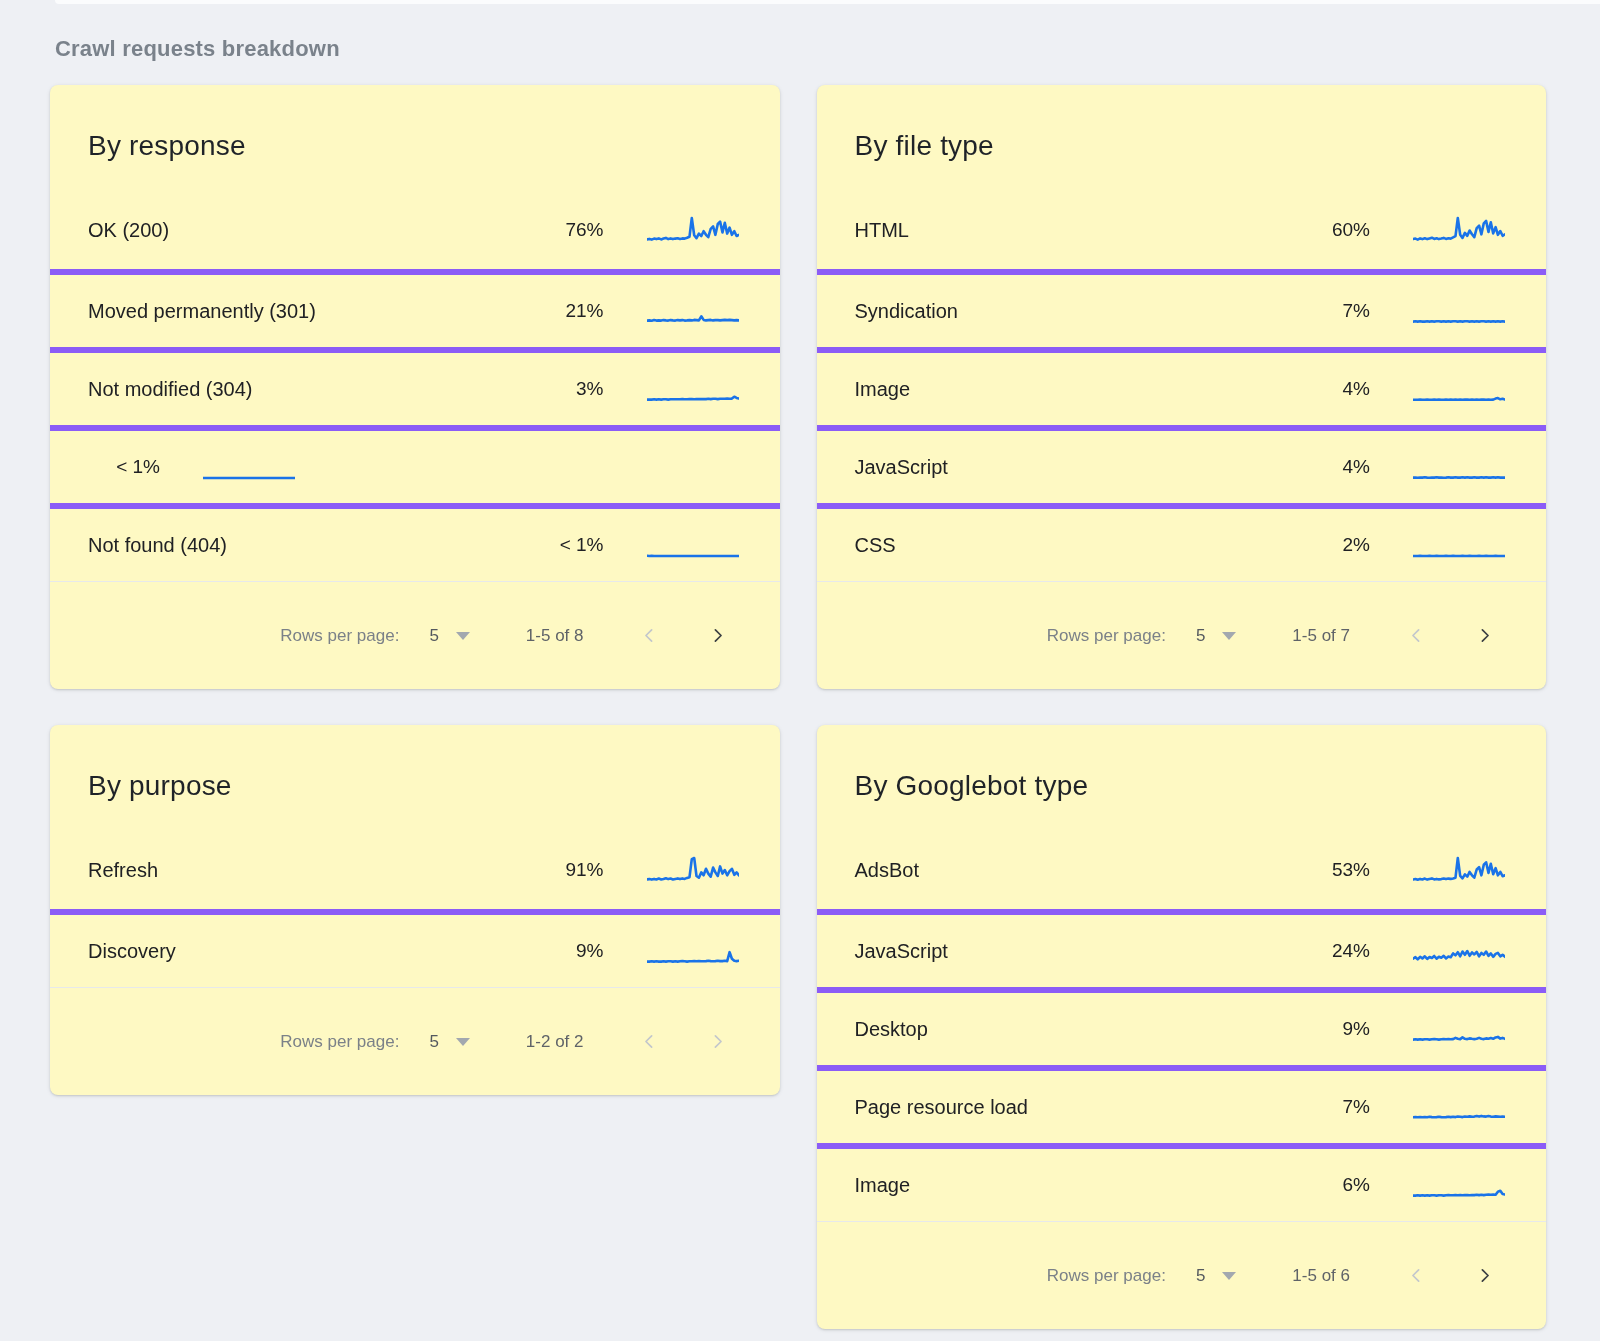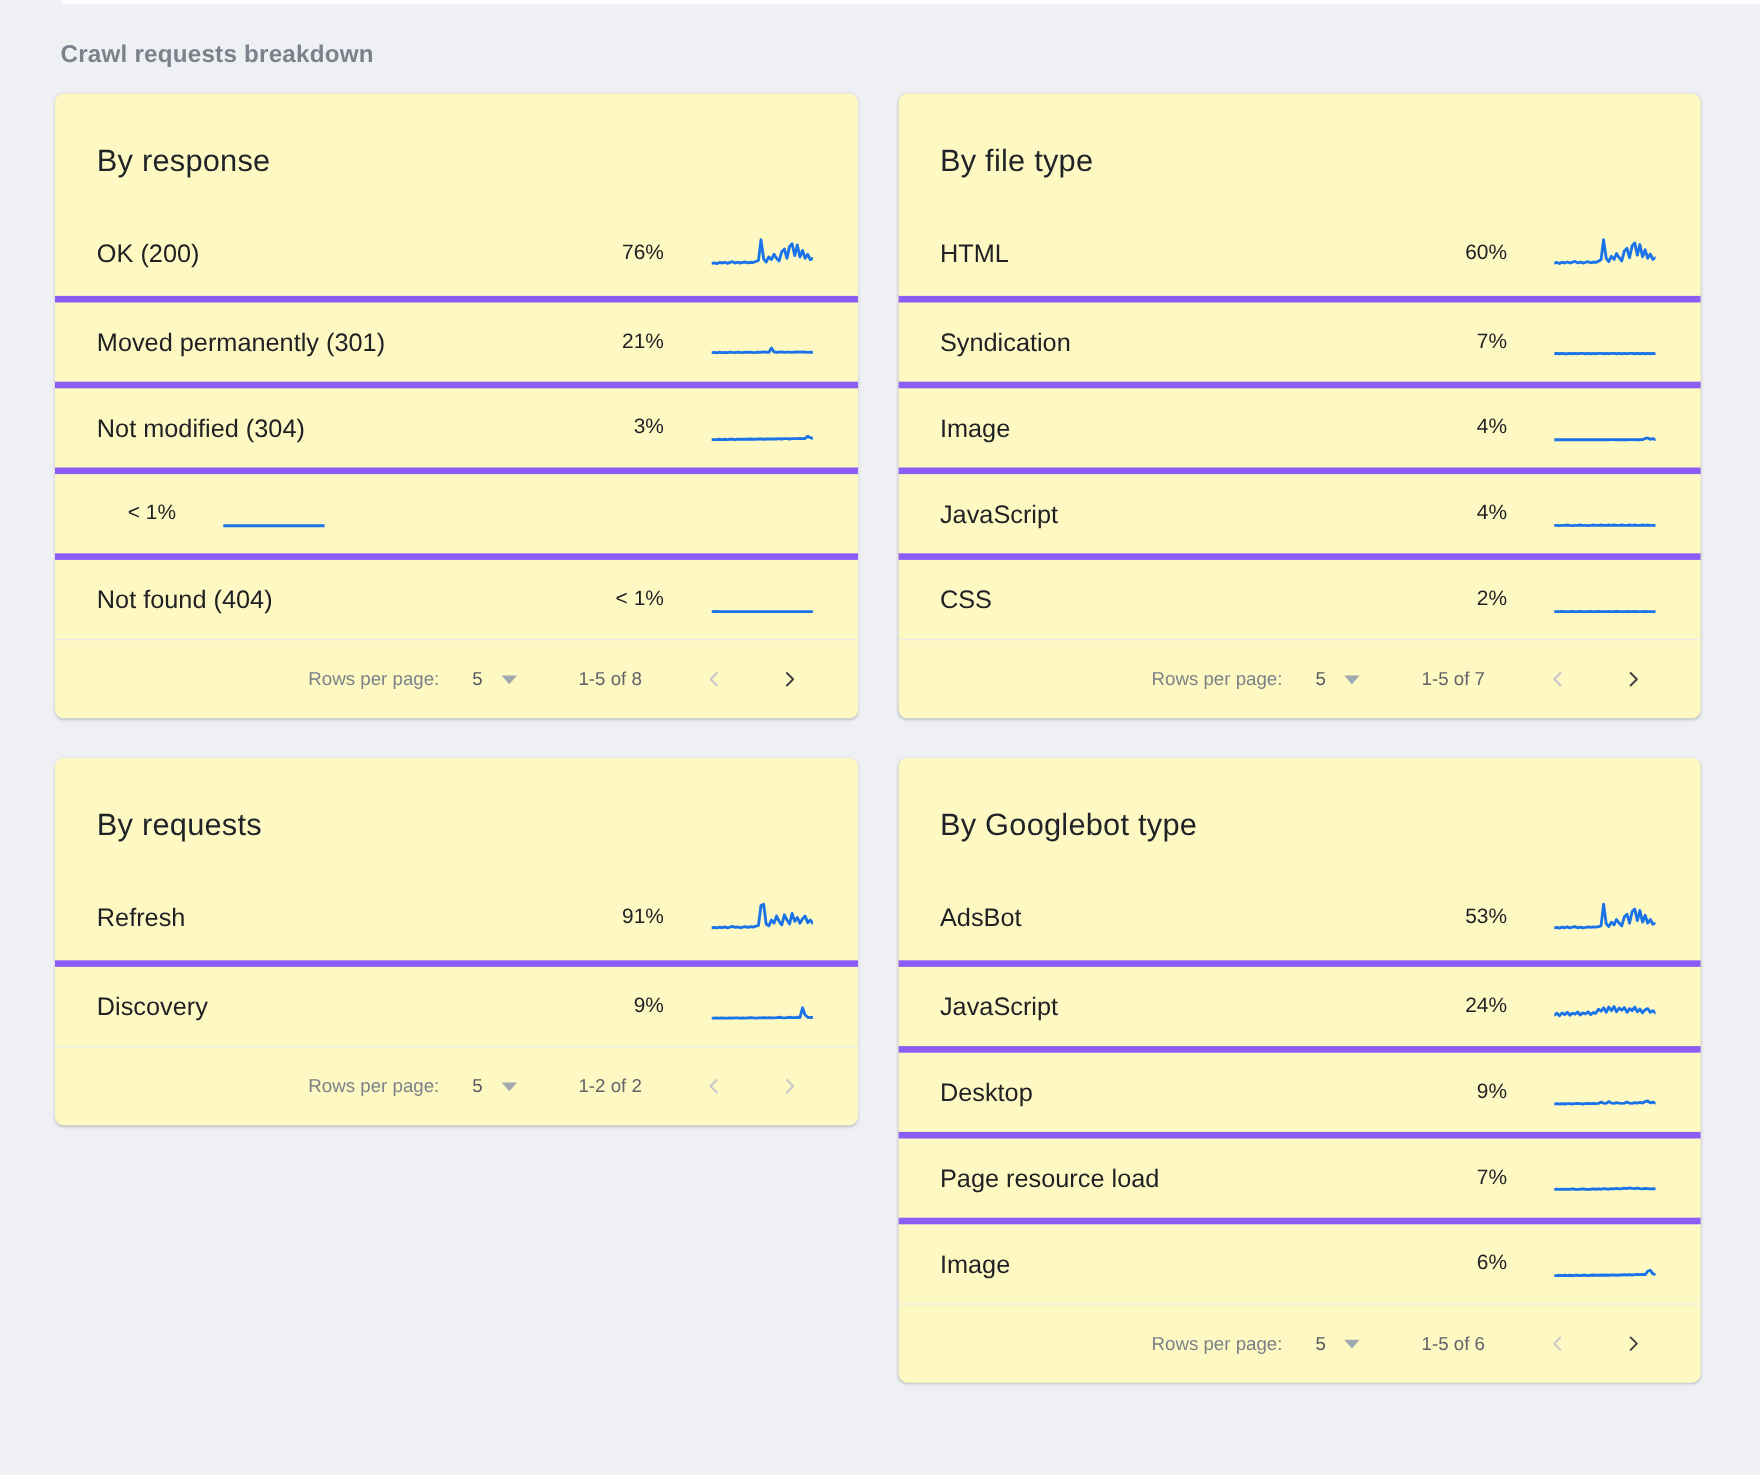--- a/index.html
+++ b/index.html
@@ -46,28 +46,28 @@
     letter-spacing: .2px;
   }
   .rows { margin-top: 29px; }
   .row {
     display: flex;
     align-items: center;
     height: 78px;
     padding: 0 41px 0 38px;
   }
   .row:not(:first-child) { border-top: 6px solid #8b5cf6; align-items: center; }
-  .row-label { flex: 1; font-size: 23px; color: #202124; }
+  .row-label { flex: 1; font-size: 20px; color: #202124; }
   .row-value { font-size: 19px; color: #202124; text-align: right; min-width: 72px; white-space: nowrap; }
   .spark { width: 92px; height: 30px; margin-left: 43px; flex: none; }
   .card-footer {
     display: flex;
     align-items: center;
     justify-content: flex-end;
-    height: 72px;
+    height: 108px;
     border-top: 1px solid #e7e9eb;
     padding-right: 48px;
     font-size: 17px;
     color: #7b8188;
   }
   .rpp-value { margin-left: 30px; color: #54595f; }
   .arrow-down {
     margin-left: 17px;
     width: 0; height: 0;
     border-left: 7px solid transparent;
@@ -208,21 +208,21 @@
       <button class="pg-btn next">
         <span>
           <svg width="17" height="17" viewBox="0 0 24 24" fill="none" stroke="currentColor" stroke-width="2.4" stroke-linecap="round" stroke-linejoin="round">
                 <path d="M9 4l8 8-8 8"></path>
               </svg>
         </span>
       </button>
     </div>
   </section>
       <section class="card">
-    <h2 class="card-title">By requests</h2>
+    <h2 class="card-title">By purpose</h2>
     <div class="rows">
           <div class="row">
     <span class="row-label">Refresh</span>
     <span class="row-value">91%</span>
     <svg class="spark" viewBox="0 0 92 30" preserveAspectRatio="none">
               <polyline points="0.0,24.4 2.4,24.1 4.7,24.6 7.1,23.9 9.4,24.4 11.8,23.6 14.2,24.4 16.5,23.9 18.9,23.2 21.2,24.1 23.6,23.6 25.9,24.4 28.3,23.9 30.7,23.4 33.0,24.1 35.4,23.4 37.7,23.9 40.1,22.9 42.5,22.2 44.8,4.2 47.2,3.0 49.5,21.0 51.9,22.7 54.3,17.4 56.6,20.3 59.0,13.8 61.3,18.6 63.7,21.7 66.1,12.6 68.4,17.4 70.8,21.0 73.1,11.4 75.5,18.6 77.8,15.0 80.2,20.3 82.6,16.2 84.9,13.8 87.3,19.8 89.6,17.4 92.0,20.3" fill="none" stroke="#1a73e8" stroke-width="2.6" stroke-linejoin="round" stroke-linecap="round"></polyline>
             </svg>
   </div>
           <div class="row">
     <span class="row-label">Discovery</span>

